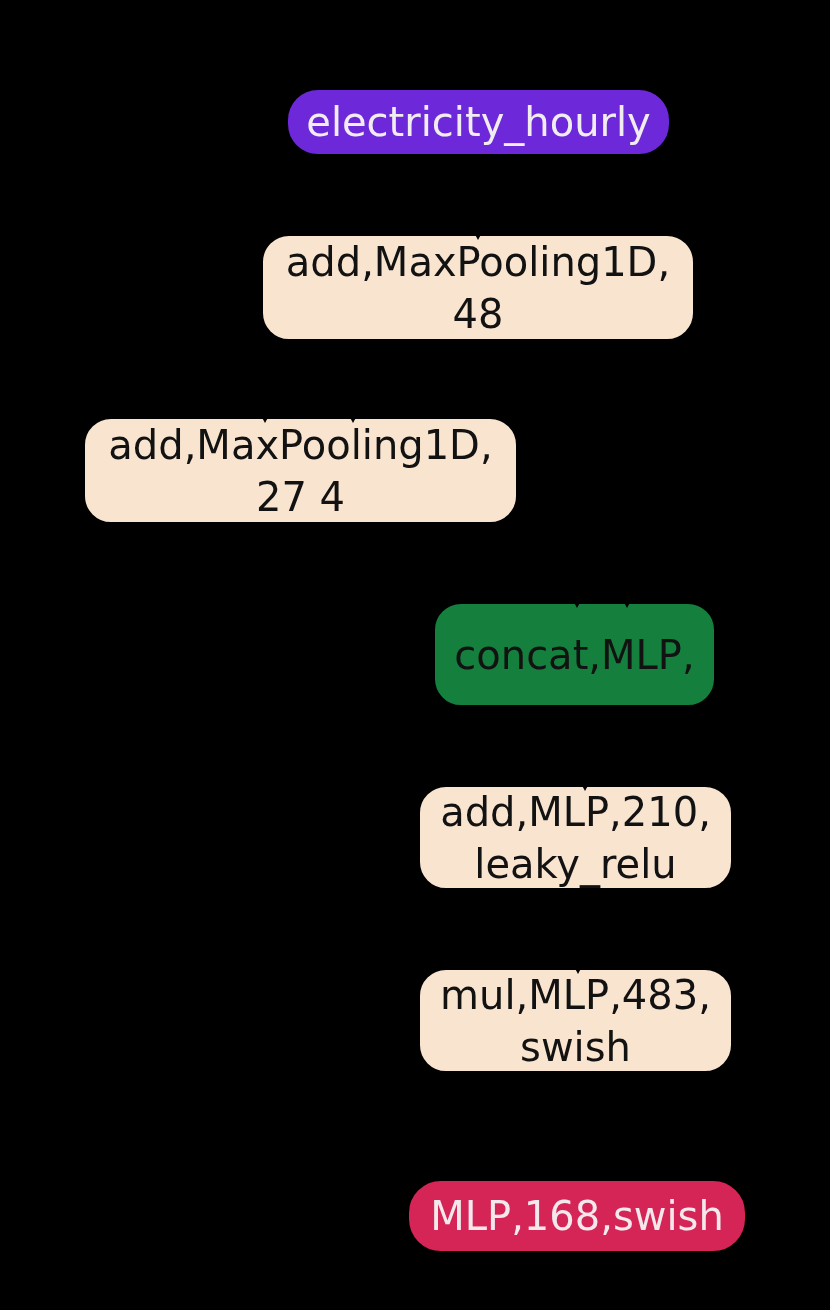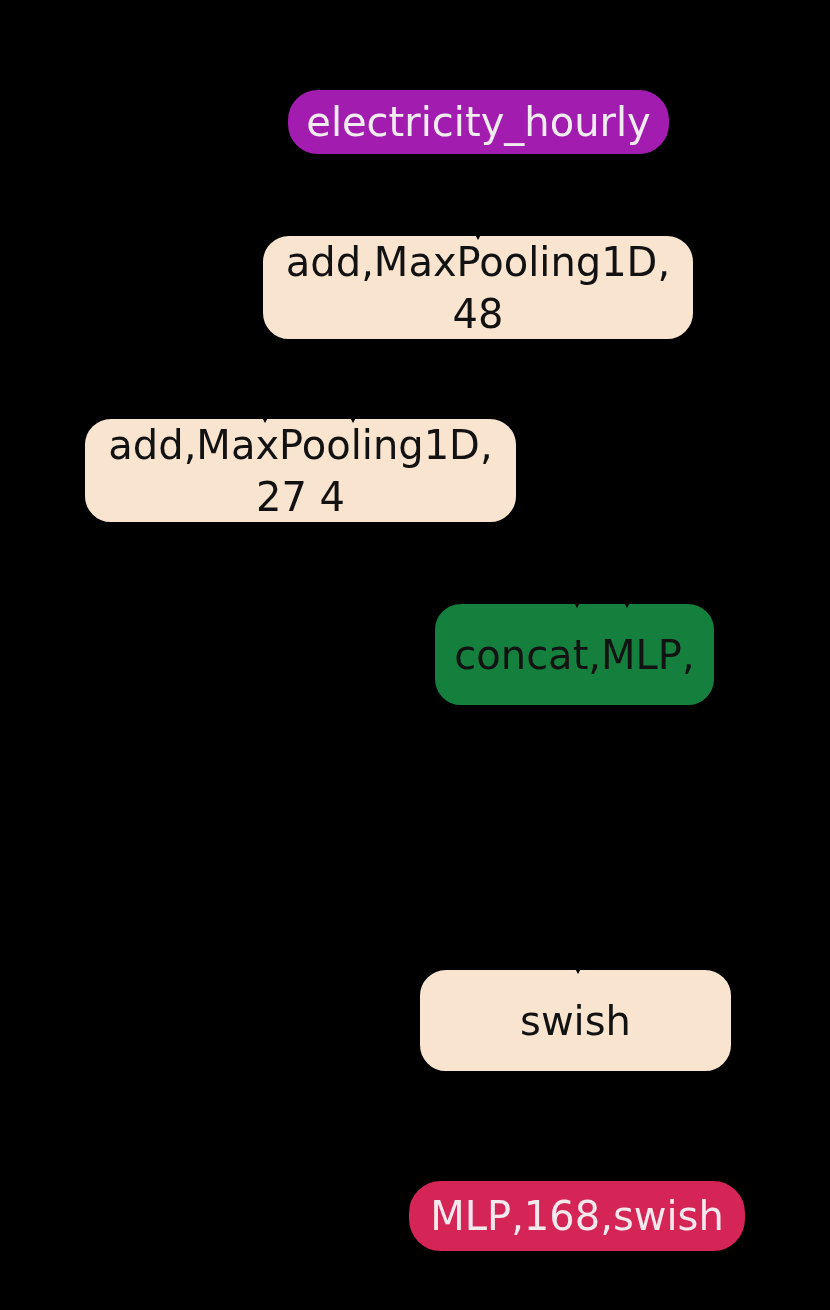--- a/index.html
+++ b/index.html
@@ -37,41 +37,46 @@
     height: 0;
     border-left: 6px solid transparent;
     border-right: 6px solid transparent;
     border-top: 11px solid #000000;
   }
 </style>
 </head>
 <body>
 
 <div id="canvas" style="background: rgb(0, 0, 0); width: 830px; height: 1310px;">
-    <div class="node" style="left: 286px; top: 88px; width: 385px; height: 68px; border-radius: 32px; background: #a21caf; color: rgb(240, 236, 239);">
+    <div class="node" style="left: 286px; top: 88px; width: 385px; height: 68px; border-radius: 32px; background: #6d28d9; color: rgb(240, 236, 239);">
       <span class="line">electricity_hourly</span>
     </div>
     <div class="node" style="left: 261px; top: 234px; width: 434px; height: 107px; border-radius: 28px; background: rgb(249, 228, 208); color: rgb(18, 18, 18);">
       <span class="line">add,MaxPooling1D,</span>
       <span class="line">48</span>
     </div>
     <div class="arrowhead" style="left: 472px; top: 229px; border-top-color: rgb(0, 0, 0);"></div>
     <div class="node" style="left: 83px; top: 417px; width: 435px; height: 107px; border-radius: 28px; background: rgb(249, 228, 208); color: rgb(18, 18, 18);">
       <span class="line">add,MaxPooling1D,</span>
       <span class="line">27 4</span>
     </div>
     <div class="arrowhead" style="left: 259px; top: 412px; border-top-color: rgb(0, 0, 0);"></div>
     <div class="arrowhead" style="left: 347px; top: 412px; border-top-color: rgb(0, 0, 0);"></div>
     <div class="node" style="left: 433px; top: 602px; width: 283px; height: 105px; border-radius: 28px; background: #15803d; color: rgb(18, 18, 18);">
       <span class="line">concat,MLP,</span>
     </div>
     <div class="arrowhead" style="left: 571px; top: 597px; border-top-color: rgb(0, 0, 0);"></div>
     <div class="arrowhead" style="left: 621px; top: 597px; border-top-color: rgb(0, 0, 0);"></div>
+    <div class="node" style="left: 418px; top: 785px; width: 315px; height: 105px; border-radius: 28px; background: rgb(249, 228, 208); color: rgb(18, 18, 18);">
+      <span class="line">add,MLP,210,</span>
+      <span class="line">leaky_relu</span>
+    </div>
     <div class="arrowhead" style="left: 579px; top: 780px; border-top-color: rgb(0, 0, 0);"></div>
     <div class="node" style="left: 418px; top: 968px; width: 315px; height: 105px; border-radius: 28px; background: rgb(249, 228, 208); color: rgb(18, 18, 18);">
+      <span class="line">mul,MLP,483,</span>
       <span class="line">swish</span>
     </div>
     <div class="arrowhead" style="left: 572px; top: 963px; border-top-color: rgb(0, 0, 0);"></div>
     <div class="node" style="left: 407px; top: 1179px; width: 340px; height: 74px; border-radius: 34px; background: rgb(213, 36, 86); color: rgb(243, 233, 236);">
       <span class="line">MLP,168,swish</span>
     </div>
     <div class="arrowhead" style="left: 567px; top: 1146px; border-top-color: rgb(0, 0, 0);"></div>
   </div>
 
 </body></html>

